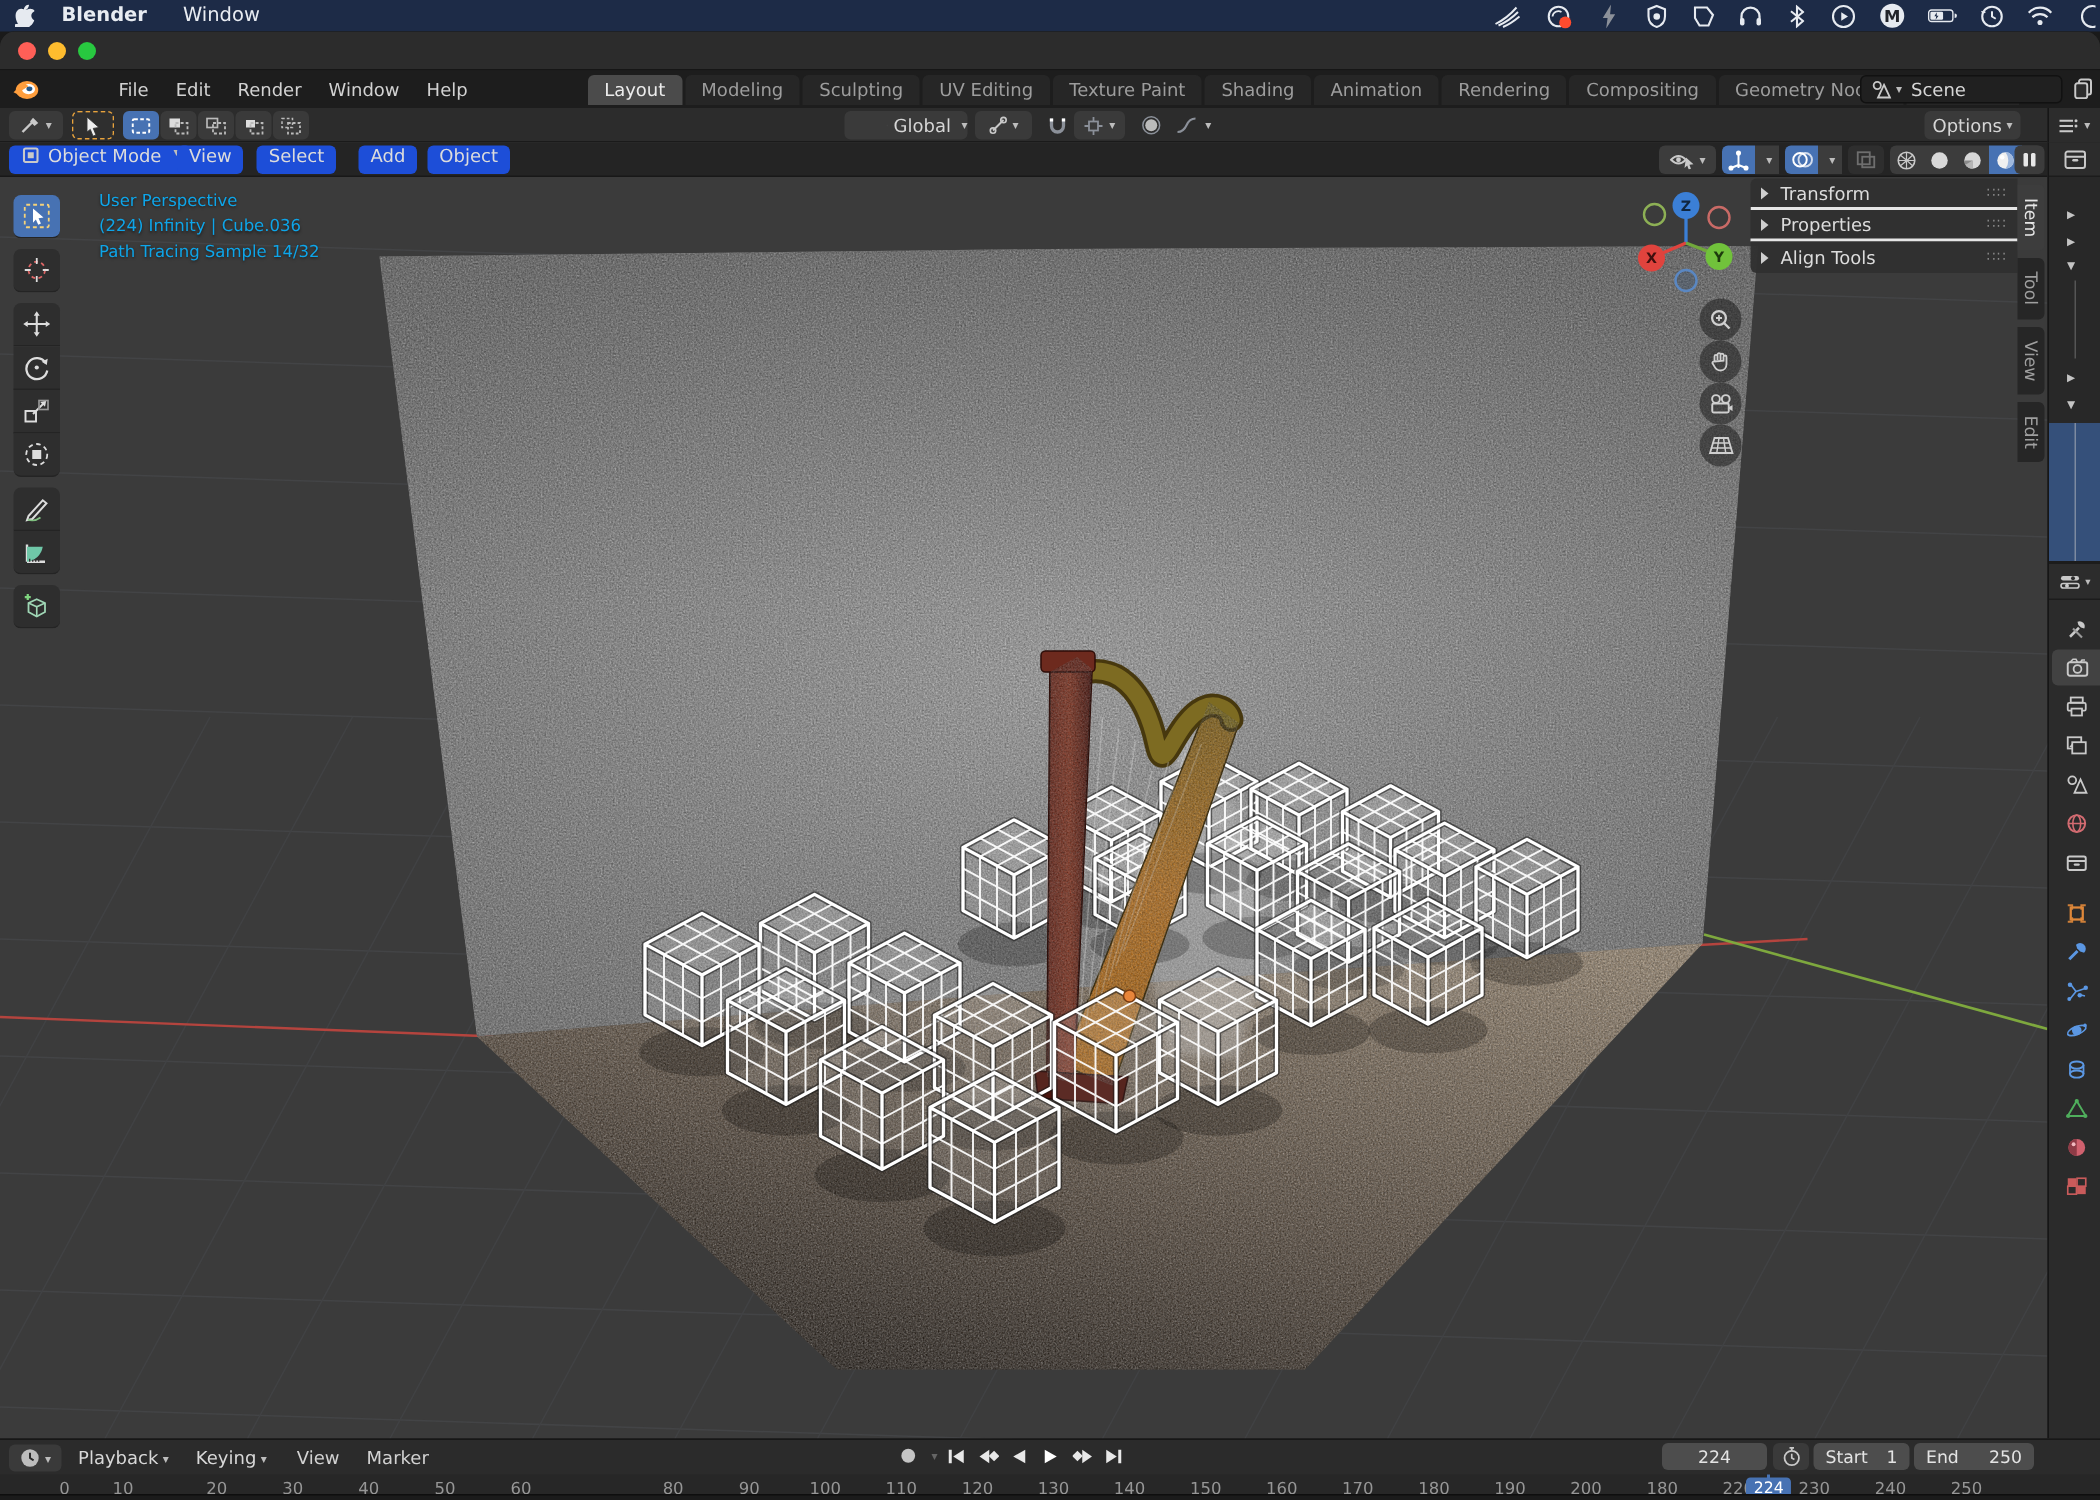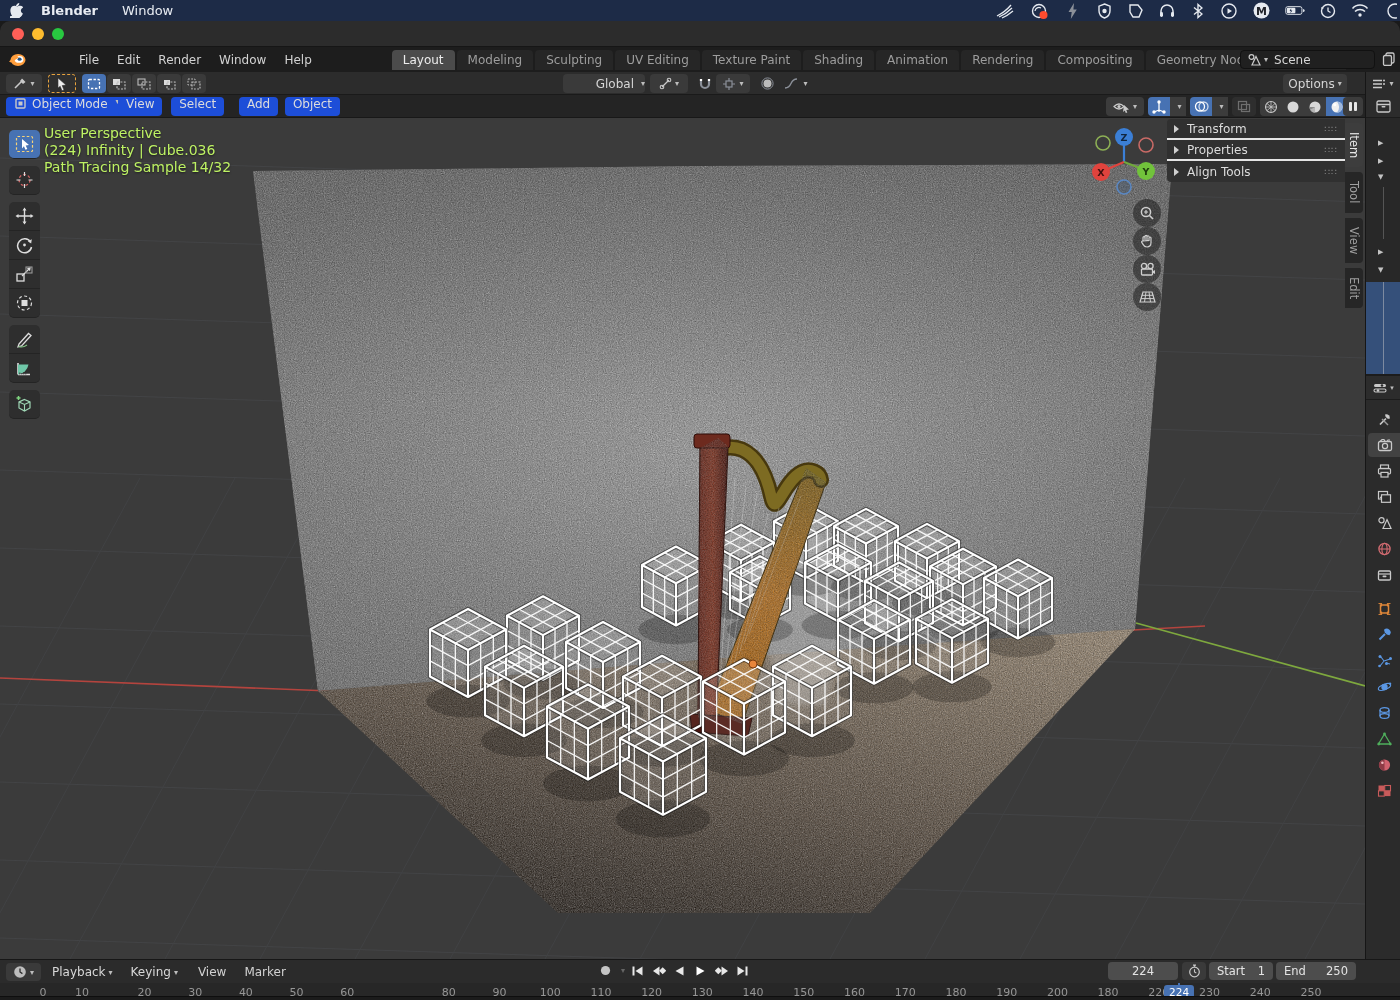--- a/index.html
+++ b/index.html
@@ -39,21 +39,21 @@
   .chev { font-size:8px; color:#bdbdbd; margin-left:3px; }
   #rtcorner { position:absolute; left:1365px; top:51px; width:35px; height:23px; background:#2c2c2c; border-left:1px solid #161616; display:flex; align-items:center; justify-content:center; }
   
   #viewport { position:absolute; left:0; top:74px; width:1365px; height:864px; background:#3b3b3b; }
   #vp-header { position:absolute; left:0; top:0; width:100%; height:23px; background:#242424; border-bottom:1px solid #181818; }
   .vh-btn { position:absolute; top:2px; height:19px; background:#1d4ed8; border-radius:4px; display:flex; padding:0 8px; color:#dcdcdc; font-size:12px; }
   .vh-icon { position:absolute; top:2px; height:19px; background:#3c3c3c; display:flex; align-items:center; justify-content:center; }
   .vh-icon.on { background:#4772b3; }
   .vh-icon.dim { opacity:.45; }
   #scene-svg { position:absolute; left:0; top:23px; }
-  #vp-overlay { position:absolute; left:44px; top:30px; color:#bef264; font-size:14px; line-height:17px; text-shadow:0 1px 2px rgba(0,0,0,.55); }
+  #vp-overlay { position:absolute; left:66px; top:30px; color:#0ea5e9; font-size:11px; line-height:17px; text-shadow:0 1px 2px rgba(0,0,0,.55); }
   
   #vtoolbar { position:absolute; left:9px; top:35px; width:31px; }
   .vtool { width:31px; height:29px; background:#2e2e2e; display:flex; align-items:center; justify-content:center; border-bottom:1px solid #242424; }
   .vtool:first-child { border-radius:5px 5px 0 0; }
   .vtool.grp-end { border-radius:0 0 5px 5px; margin-bottom:7px; }
   .vtool.grp-start { border-radius:5px 5px 0 0; }
   .vtool.solo { border-radius:5px; margin-bottom:7px; }
   .vtool.active { background:#4772b3; }
   
   #gizmo { position:absolute; left:1086px; top:30px; }

